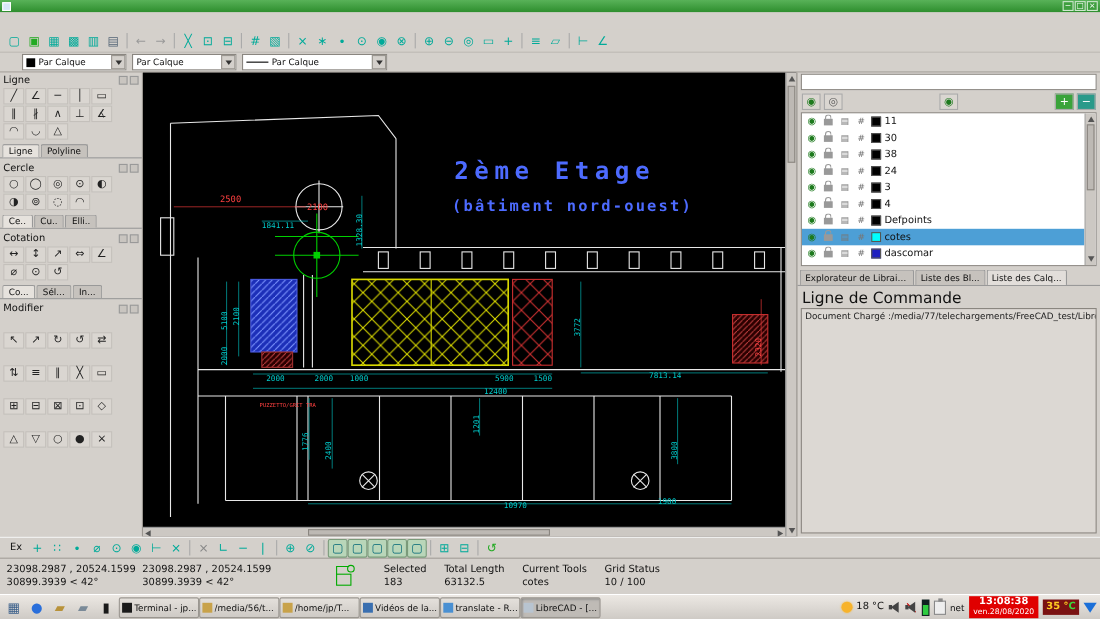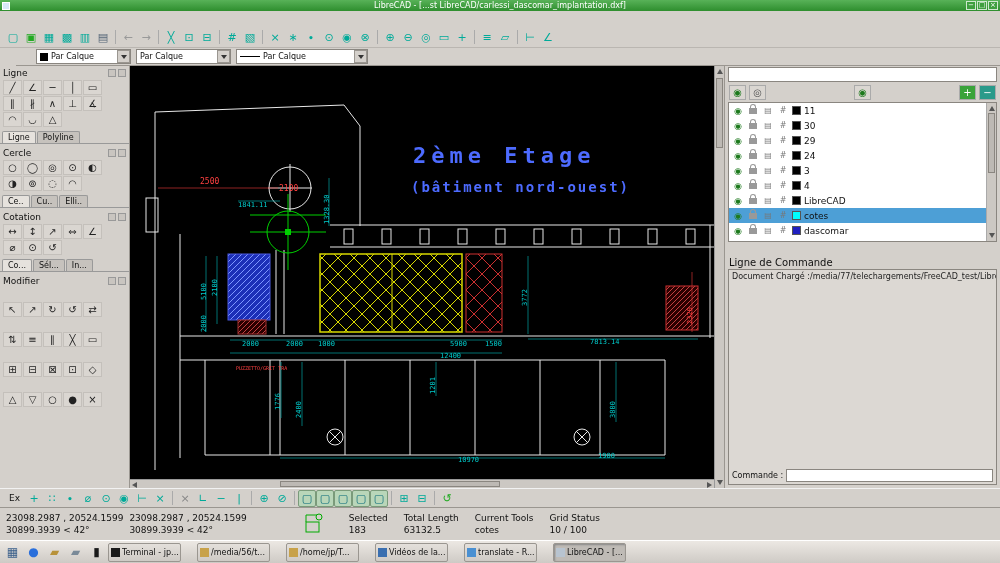--- a/index.html
+++ b/index.html
@@ -17,21 +17,21 @@
 .menubar{position:absolute;top:11px;left:0;right:0;height:16px;display:flex;align-items:center;background:#d4d0cb;border-bottom:1px solid #bab6b1;padding-left:4px}
 .menu-item{padding:1px 6px;font-size:9px}
 
 
 .toolbar{position:absolute;top:27px;left:0;right:0;height:21px;display:flex;align-items:center;background:#d4d0cb;border-bottom:1px solid #bab6b1;padding-left:4px}
 .tbtn{width:18px;height:17px;display:inline-flex;align-items:center;justify-content:center;font-size:11px;border:1px solid transparent;border-radius:2px;flex:none}
 .tbtn.sel{background:#b9d6b9;border:1px solid #7a9a7a}
 .tsep{width:1px;height:14px;background:#aaa;margin:0 3px;flex:none}
 
 
-.layerbar{position:absolute;top:48px;left:16px;right:0;height:18px;display:flex;align-items:center;background:#d4d0cb;border-bottom:1px solid #9a9690;padding-left:20px;gap:5px}
+.layerbar{position:absolute;top:48px;left:0;right:0;height:18px;display:flex;align-items:center;background:#d4d0cb;border-bottom:1px solid #9a9690;padding-left:20px;gap:5px}
 .combo{display:flex;align-items:center;height:15px;border:1px solid #8a8680;background:#fff;font-size:8px;padding-left:3px}
 .combo .sw{width:8px;height:8px;background:#000;margin-right:3px;flex:none}
 .combo .linesample{width:20px;height:1px;background:#000;margin-right:3px;flex:none}
 .combo .cbtext{flex:1;white-space:nowrap;overflow:hidden}
 .combo .cbarrow{width:13px;height:13px;background:#d4d0cb;border:1px solid #9a9690;display:flex;align-items:center;justify-content:center;margin-left:3px;flex:none}
 .combo .cbarrow::after{content:"";border-top:4px solid #333;border-left:3px solid transparent;border-right:3px solid transparent}
 
 
 .leftpanel{position:absolute;top:66px;left:0;width:130px;bottom:75px;background:#d4d0cb;border-right:1px solid #9a9690;overflow:hidden}
 .sec-head{display:flex;align-items:center;padding:2px 3px 1px;font-size:9px}
@@ -74,41 +74,41 @@
 .licon.eye{color:#1d7a1d;font-size:9px}
 .licon.lock{width:8px;height:6px;background:#999;position:relative;margin:0 2px}
 .licon.lock::before{content:"";position:absolute;left:1px;top:-4px;width:4px;height:4px;border:1px solid #999;border-bottom:none;border-radius:3px 3px 0 0}
 .swatch{width:9px;height:9px;border:1px solid #555;flex:none}
 .lname{flex:1;white-space:nowrap;overflow:hidden}
 .llscroll{position:absolute;right:0;top:0;bottom:0;width:10px;background:#ccc8c3;border-left:1px solid #aaa}
 .llthumb{position:absolute;top:10px;height:60px;left:1px;right:1px;background:#bdb9b4;border:1px solid #8a8680}
 .rtabs{display:flex;align-items:flex-end;padding:3px 2px 0;border-bottom:1px solid #999}
 .rtab{border:1px solid #999;border-bottom:none;border-radius:2px 2px 0 0;background:#c6c2bd;padding:2px 4px;font-size:8px;white-space:nowrap;overflow:hidden;text-overflow:ellipsis;max-width:104px;margin-right:1px}
 .rtab.active{background:#e2deda}
-.cmd-title{padding:15px 4px 1px;font-size:10px}
+.cmd-title{padding:3px 4px 1px;font-size:14px}
 .cmd-box{flex:1;margin:0 3px 3px;background:#dcd8d3;border:1px solid #8a8680;display:flex;flex-direction:column;font-size:8px;overflow:hidden}
 .cmd-history{flex:1;padding:2px 3px;color:#222}
 .cmd-line{white-space:nowrap}
 .cmd-input-row{display:flex;align-items:center;padding:2px 3px;gap:3px}
 .cmd-input{flex:1;height:13px;background:#fff;border:1px solid #8a8680;font-size:8px;font-family:"DejaVu Sans",sans-serif}
 
 
 .snapbar{position:absolute;left:0;right:0;top:488px;height:20px;background:#d4d0cb;border-top:1px solid #f2f2f2;border-bottom:1px solid #9a9690;display:flex;align-items:center;padding-left:4px}
 .snap-label{padding:0 5px;font-size:9px}
 
 
 .statusbar{position:absolute;left:0;right:0;top:508px;height:32px;background:#d4d0cb;display:flex;align-items:center;font-size:9px}
 .coord-col{display:flex;flex-direction:column;line-height:12px;margin-left:6px;min-width:112px}
 .gauge{margin:0 6px 0 50px;flex:none}
 .sfield{display:flex;flex-direction:column;line-height:12px;margin-left:16px}
 
 
 .taskbar{position:absolute;left:0;right:0;top:540px;height:23px;background:linear-gradient(#ece8e3,#cecac5);border-top:1px solid #fff;display:flex;align-items:center;padding:0 3px;gap:2px}
 .launch{width:19px;height:19px;display:inline-flex;align-items:center;justify-content:center;font-size:12px;flex:none}
-.task-windows{display:flex;gap:16px}
+.task-windows{display:flex;gap:0}
 .twin{display:flex;align-items:center;gap:2px;width:73px;height:19px;border:1px solid #9a9690;border-radius:2px;background:linear-gradient(#e4e0db,#cecac5);padding:0 2px;font-size:8px;overflow:hidden;flex:none}
 .twin.active{background:#bfbbb6;box-shadow:inset 1px 1px 2px #888}
 .twicon{width:9px;height:9px;flex:none}
 .twtext{white-space:nowrap;overflow:hidden}
 .tray{margin-left:auto;display:flex;align-items:center;gap:4px}
 .weather-icon{width:10px;height:10px;border-radius:50%;background:#f7b32b;box-shadow:0 0 2px #f7b32b;flex:none}
 .spk{position:relative;width:11px;height:10px;flex:none}
 .spk::before{content:"";position:absolute;left:0;top:3px;width:3px;height:4px;background:#444}
 .spk::after{content:"";position:absolute;left:2px;top:0;border-top:5px solid transparent;border-bottom:5px solid transparent;border-right:7px solid #444}
 .spk .slash{position:absolute;left:0;top:5px;width:11px;height:1px;background:#c00;transform:rotate(45deg)}
@@ -124,21 +124,20 @@
 .tempbox .unit{color:#3ad83a}
 .dl-arrow{width:0;height:0;border-left:6px solid transparent;border-right:6px solid transparent;border-top:9px solid #1b6fd8;flex:none}
 </style>
 </head>
 <body>
 
 <div id="screen">
 
   <div class="titlebar">
     <span class="title-app-icon"></span>
-    <span class="title-text">LibreCAD - [...st LibreCAD/carlessi_dascomar_implantation.dxf]</span>
     <span class="title-controls">
         <span class="wbtn" style="color: rgb(255, 255, 255);">−</span>
         <span class="wbtn" style="color: rgb(255, 255, 255);">□</span>
         <span class="wbtn" style="color: rgb(255, 255, 255);">×</span>
       </span>
   </div>
 
 
   <div class="toolbar">
       <span class="tbtn" style="color: rgb(0, 170, 153);">▢</span>
@@ -434,21 +433,21 @@
             <span class="licon">#</span>
             <span class="swatch" style="background: rgb(0, 0, 0);"></span>
             <span class="lname">30</span>
           </div>
           <div class="lrow">
             <span class="licon eye">◉</span>
             <span class="licon lock"></span>
             <span class="licon">▤</span>
             <span class="licon">#</span>
             <span class="swatch" style="background: rgb(0, 0, 0);"></span>
-            <span class="lname">29</span>
+            <span class="lname">38</span>
           </div>
           <div class="lrow">
             <span class="licon eye">◉</span>
             <span class="licon lock"></span>
             <span class="licon">▤</span>
             <span class="licon">#</span>
             <span class="swatch" style="background: rgb(0, 0, 0);"></span>
             <span class="lname">24</span>
           </div>
           <div class="lrow">
@@ -466,21 +465,21 @@
             <span class="licon">#</span>
             <span class="swatch" style="background: rgb(0, 0, 0);"></span>
             <span class="lname">4</span>
           </div>
           <div class="lrow">
             <span class="licon eye">◉</span>
             <span class="licon lock"></span>
             <span class="licon">▤</span>
             <span class="licon">#</span>
             <span class="swatch" style="background: rgb(0, 0, 0);"></span>
-            <span class="lname">LibreCAD</span>
+            <span class="lname">Defpoints</span>
           </div>
           <div class="lrow selected">
             <span class="licon eye">◉</span>
             <span class="licon lock"></span>
             <span class="licon">▤</span>
             <span class="licon">#</span>
             <span class="swatch" style="background: rgb(0, 255, 255);"></span>
             <span class="lname">cotes</span>
           </div>
           <div class="lrow">
@@ -491,27 +490,28 @@
             <span class="swatch" style="background: rgb(32, 32, 192);"></span>
             <span class="lname">dascomar</span>
           </div>
         </div>
       <div class="llscroll">
         <span class="arr up"></span>
         <span class="llthumb"></span>
         <span class="arr down"></span>
       </div>
     </div>
+    <div class="rtabs">
+        <span class="rtab">Explorateur de Librair...</span>
+        <span class="rtab">Liste des Bl...</span>
+        <span class="rtab active">Liste des Calq...</span>
+      </div>
     <div class="cmd-title">Ligne de Commande</div>
     <div class="cmd-box">
       <div class="cmd-history"><span class="cmd-line">Document Chargé :/media/77/telechargements/</span><span class="cmd-line">FreeCAD_test/LibreCAD/carlessi_dascomar_implantation.dxf</span></div>
-      <div class="cmd-input-row">
-        <span>Commande :</span>
-        <input class="cmd-input" value="" style="">
-      </div>
     </div>
   </div>
 
   <div class="snapbar">
     <span class="snap-label">Ex</span>
     <span style="display:flex;align-items:center">
         <span class="tbtn" style="color: rgb(0, 170, 153);">+</span>
         <span class="tbtn" style="color: rgb(0, 170, 153);">∷</span>
         <span class="tbtn" style="color: rgb(0, 170, 153);">∙</span>
         <span class="tbtn" style="color: rgb(0, 170, 153);">⌀</span>
@@ -604,15 +604,32 @@
         </span>
         <span class="twin">
           <span class="twicon" style="background: rgb(74, 144, 210);"></span>
           <span class="twtext">translate - R...</span>
         </span>
         <span class="twin active">
           <span class="twicon" style="background: rgb(184, 196, 208);"></span>
           <span class="twtext">LibreCAD - [...</span>
         </span>
       </span>
+    <span class="tray">
+      <span class="weather-icon"></span>
+      <span>18 °C</span>
+      <span class="spk"></span>
+      <span class="spk">
+          <span class="slash"></span>
+        </span>
+      <span class="meter"></span>
+      <span class="clip"></span>
+      <span class="net-label">net</span>
+      <span class="clock">
+        <div class="time">13:08:38</div>
+        <div class="date">ven.28/08/2020</div>
+      </span>
+      <span class="tempbox"><span>35 °</span><span class="unit">C</span></span>
+      <span class="dl-arrow"></span>
+    </span>
   </div>
 
 </div>
 
 </body></html>

